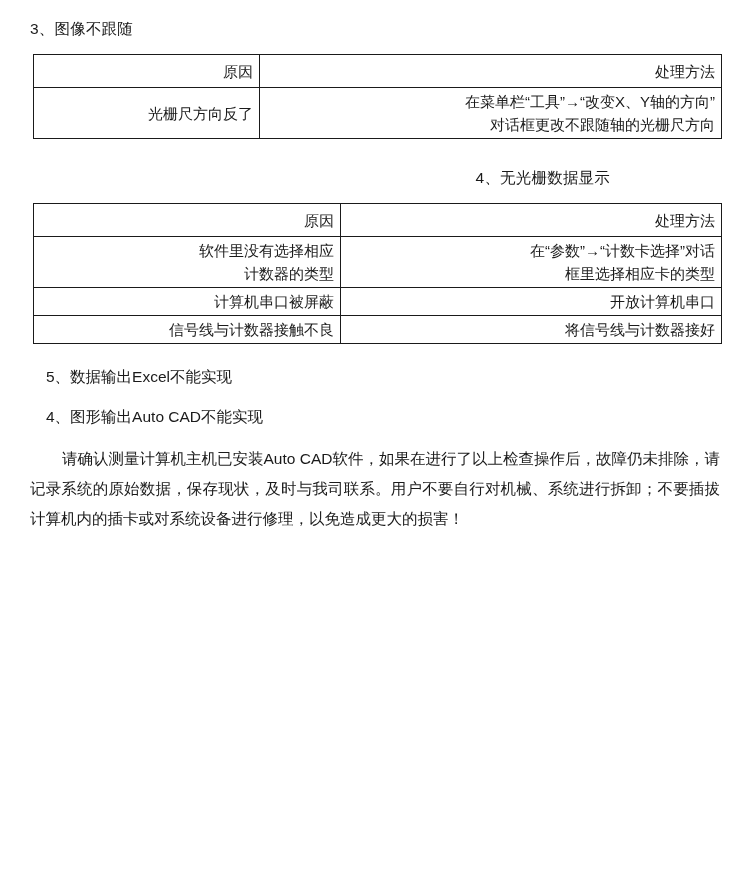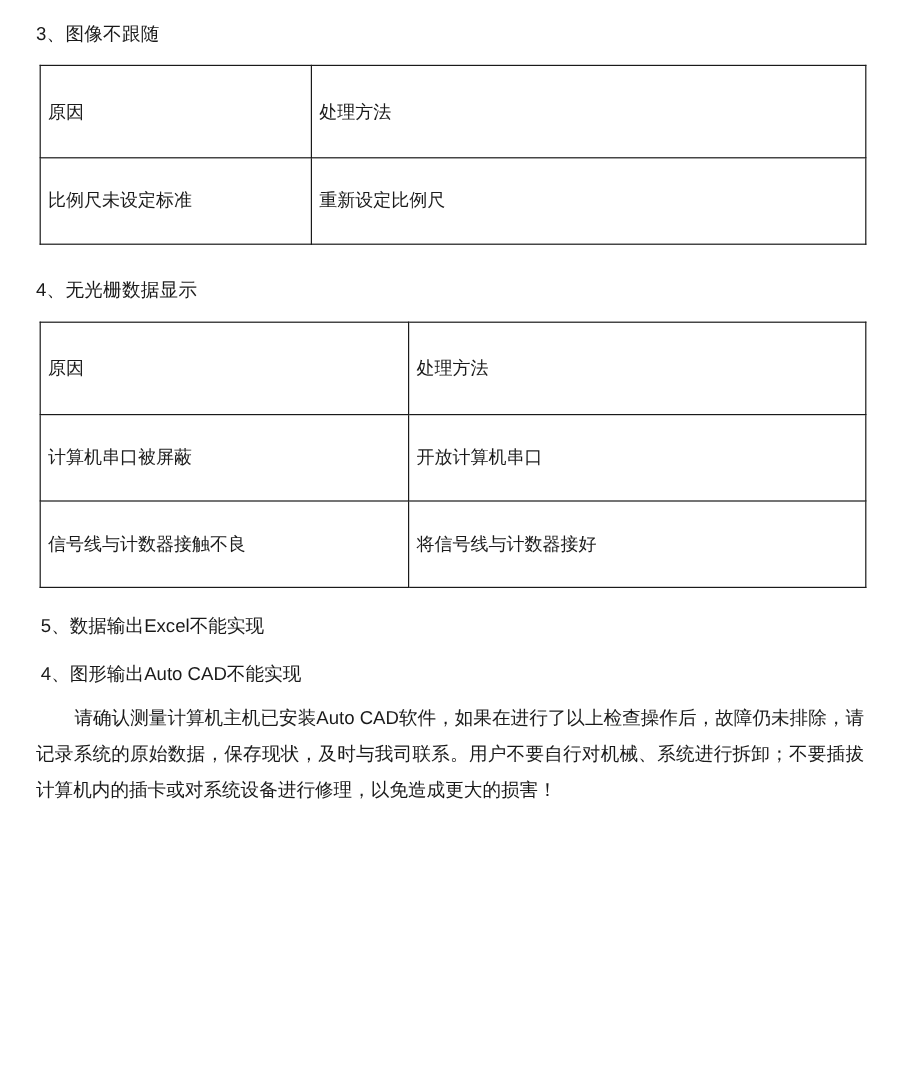--- a/index.html
+++ b/index.html
@@ -22,56 +22,57 @@
     padding: 18px 30px 0 30px;
   }
   .section-heading {
     font-size: 15.5px;
     line-height: 22px;
     margin: 0 0 14px 0;
     letter-spacing: 0.2px;
   }
   .heading-gap {
     margin-top: 28px;
+    text-align: right;
   }
   table.troubleshoot {
     border-collapse: collapse;
     width: 689px;
     margin: 0 0 0 3px;
     table-layout: fixed;
   }
   table.troubleshoot td,
   table.troubleshoot th {
     border: 1px solid #1a1a1a;
     font-size: 15px;
     line-height: 23px;
     font-weight: normal;
-    text-align: left;
+    text-align: right;
     vertical-align: middle;
-    padding: 24px 6px;
+    padding: 2px 6px;
   }
   table.troubleshoot th {
     height: 28px;
   }
   .col-cause { width: 226px; }
   .col-method { width: 462px; }
 
   .col-cause2 { width: 307px; }
   .col-method2 { width: 381px; }
 
   .cell-lines {
     display: block;
   }
   .cell-lines span {
     display: block;
   }
   .list-item {
     font-size: 15.5px;
     line-height: 22px;
-    margin: 4px;
+    margin: 16px;
   }
   .sub-line {
     font-size: 15.5px;
     line-height: 26px;
     margin: 6px 0 0 26px;
   }
   .para {
     font-size: 15.5px;
     line-height: 30px;
     margin: 10px 0 0 0;
@@ -95,43 +96,58 @@
       <col class="col-method">
     </colgroup>
     <tbody>
       <tr>
         <th>原因</th>
         <th>处理方法</th>
       </tr>
       <tr>
         <td>
           <span class="cell-lines">
-            <span>比例尺未设定标准</span>
+            <span>光栅尺方向反了</span>
           </span>
         </td>
         <td>
           <span class="cell-lines">
-            <span>重新设定比例尺</span>
+            <span>在菜单栏“工具”→“改变X、Y轴的方向”</span>
+            <span>对话框更改不跟随轴的光栅尺方向</span>
           </span>
         </td>
       </tr>
     </tbody>
   </table>
 
   <p class="section-heading heading-gap">4、无光栅数据显示</p>
 
   <table class="troubleshoot">
     <colgroup>
       <col class="col-cause2">
       <col class="col-method2">
     </colgroup>
     <tbody>
       <tr>
         <th>原因</th>
         <th>处理方法</th>
+      </tr>
+      <tr>
+        <td>
+          <span class="cell-lines">
+            <span>软件里没有选择相应</span>
+            <span>计数器的类型</span>
+          </span>
+        </td>
+        <td>
+          <span class="cell-lines">
+            <span>在“参数”→“计数卡选择”对话</span>
+            <span>框里选择相应卡的类型</span>
+          </span>
+        </td>
       </tr>
       <tr>
         <td>
           <span class="cell-lines">
             <span>计算机串口被屏蔽</span>
           </span>
         </td>
         <td>
           <span class="cell-lines">
             <span>开放计算机串口</span>

